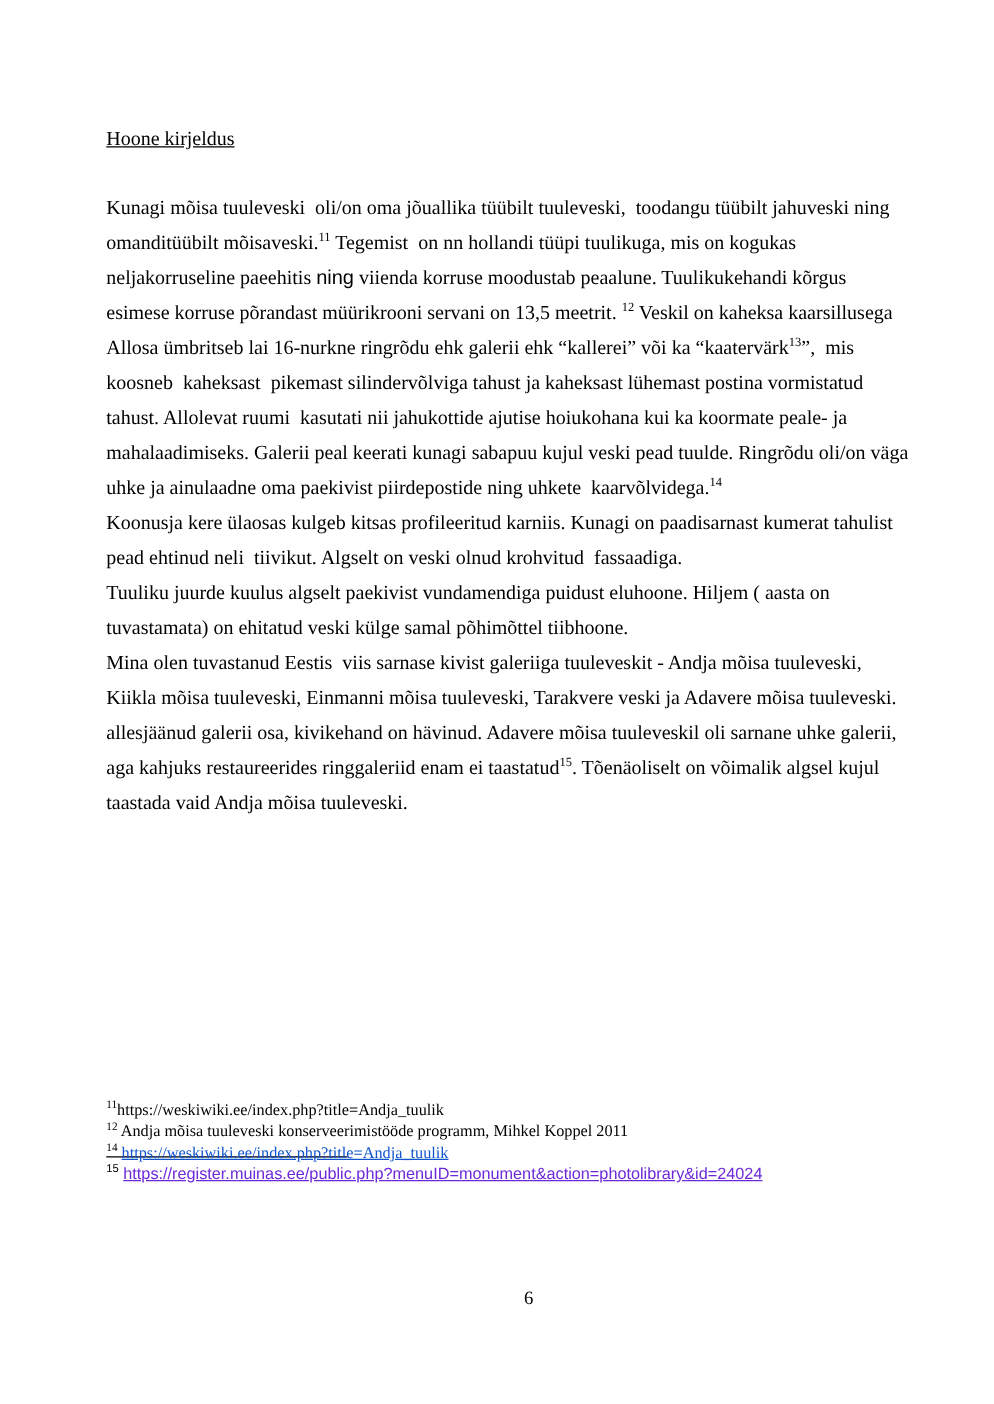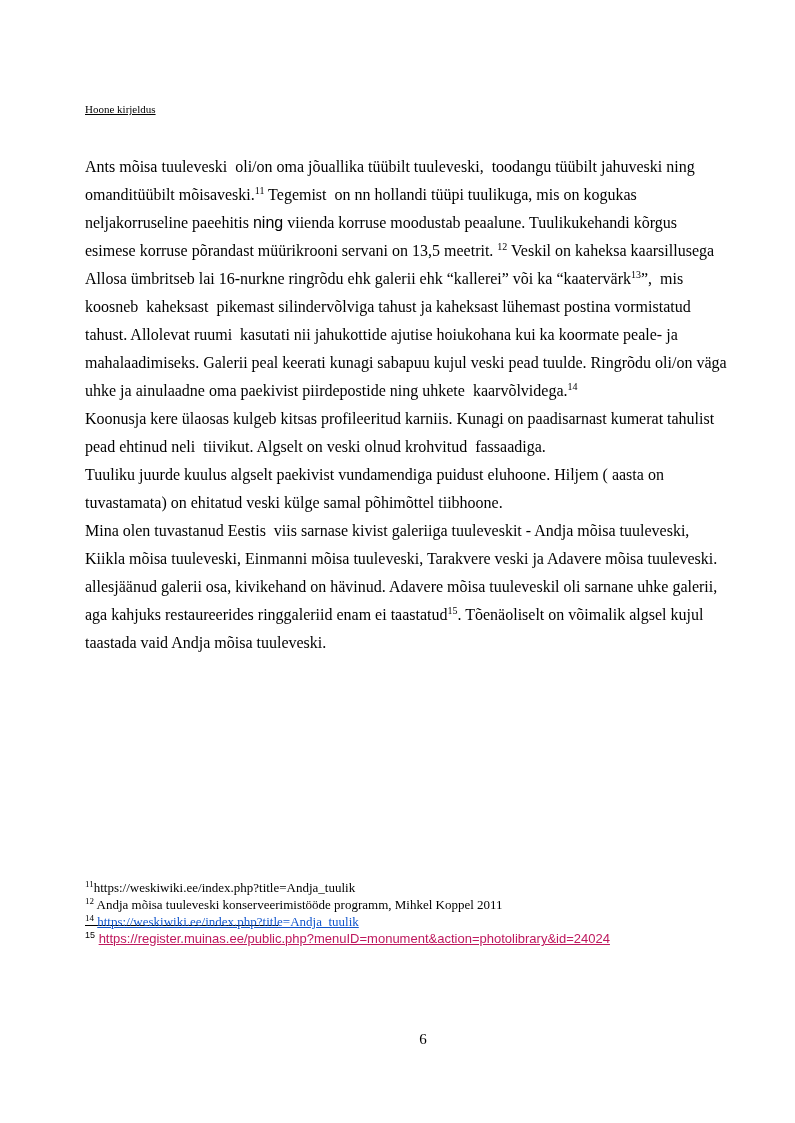--- a/index.html
+++ b/index.html
@@ -14,21 +14,21 @@
   }
   .page {
     position: absolute;
     inset: 0;
     background: #ffffff;
   }
   .heading {
     position: absolute;
     left: 85px;
     top: 103px;
-    font-size: 11px;
+    font-size: 16px;
     text-decoration: underline;
     white-space: pre;
   }
   .body-text {
     position: absolute;
     left: 85px;
     top: 153px;
     width: 690px;
   }
   .tline {
@@ -73,21 +73,21 @@
   }
 </style>
 </head>
 <body>
 
 <div class="page">
 
   <div class="heading">Hoone kirjeldus</div>
 
   <div class="body-text" id="body-text">
-      <div class="tline"><span class="">Ants mõisa tuuleveski  oli/on oma jõuallika tüübilt tuuleveski,  toodangu tüübilt jahuveski ning</span></div>
+      <div class="tline"><span class="">Kunagi mõisa tuuleveski  oli/on oma jõuallika tüübilt tuuleveski,  toodangu tüübilt jahuveski ning</span></div>
       <div class="tline"><span class="">omanditüübilt mõisaveski.</span><span class="sup">11</span><span class=""> Tegemist  on nn hollandi tüüpi tuulikuga, mis on kogukas</span></div>
       <div class="tline"><span class="">neljakorruseline paeehitis </span><span class="sans">ning</span><span class=""> viienda korruse moodustab peaalune. Tuulikukehandi kõrgus</span></div>
       <div class="tline"><span class="">esimese korruse põrandast müürikrooni servani on 13,5 meetrit. </span><span class="sup">12</span><span class=""> Veskil on kaheksa kaarsillusega</span></div>
       <div class="tline"><span class="">Allosa ümbritseb lai 16-nurkne ringrõdu ehk galerii ehk “kallerei” või ka “kaatervärk</span><span class="sup">13</span><span class="">”,  mis</span></div>
       <div class="tline"><span class="">koosneb  kaheksast  pikemast silindervõlviga tahust ja kaheksast lühemast postina vormistatud</span></div>
       <div class="tline"><span class="">tahust. Allolevat ruumi  kasutati nii jahukottide ajutise hoiukohana kui ka koormate peale- ja</span></div>
       <div class="tline"><span class="">mahalaadimiseks. Galerii peal keerati kunagi sabapuu kujul veski pead tuulde. Ringrõdu oli/on väga</span></div>
       <div class="tline"><span class="">uhke ja ainulaadne oma paekivist piirdepostide ning uhkete  kaarvõlvidega.</span><span class="sup">14</span></div>
       <div class="tline"><span class="">Koonusja kere ülaosas kulgeb kitsas profileeritud karniis. Kunagi on paadisarnast kumerat tahulist</span></div>
       <div class="tline"><span class="">pead ehtinud neli  tiivikut. Algselt on veski olnud krohvitud  fassaadiga.</span></div>
@@ -99,20 +99,20 @@
       <div class="tline"><span class="">aga kahjuks restaureerides ringgaleriid enam ei taastatud</span><span class="sup">15</span><span class="">. Tõenäoliselt on võimalik algsel kujul</span></div>
       <div class="tline"><span class="">taastada vaid Andja mõisa tuuleveski.</span></div>
     </div>
 
   <div class="footnote-sep"></div>
 
   <div class="footnotes" id="footnotes">
       <div class="fline"><span class="sup">11</span><span class="">https://weskiwiki.ee/index.php?title=Andja_tuulik</span></div>
       <div class="fline"><span class="sup">12</span><span class=""> Andja mõisa tuuleveski konserveerimistööde programm, Mihkel Koppel 2011</span></div>
       <div class="fline"><span class="sup">14</span><span class=""> </span><a class="link" style="color: rgb(17, 85, 204);">https://weskiwiki.ee/index.php?title=Andja_tuulik</a></div>
-      <div class="fline"><span class="sup sans">15</span><span class="sans"> </span><a class="sans link" style="color: #be185d;">https://register.muinas.ee/public.php?menuID=monument&amp;action=photolibrary&amp;id=24024</a></div>
+      <div class="fline"><span class="sup sans">15</span><span class="sans"> </span><a class="sans link" style="color: #6d28d9;">https://register.muinas.ee/public.php?menuID=monument&amp;action=photolibrary&amp;id=24024</a></div>
     </div>
 
   <div class="footer">
     <span>6</span>
   </div>
 
 </div>
 
 </body></html>

